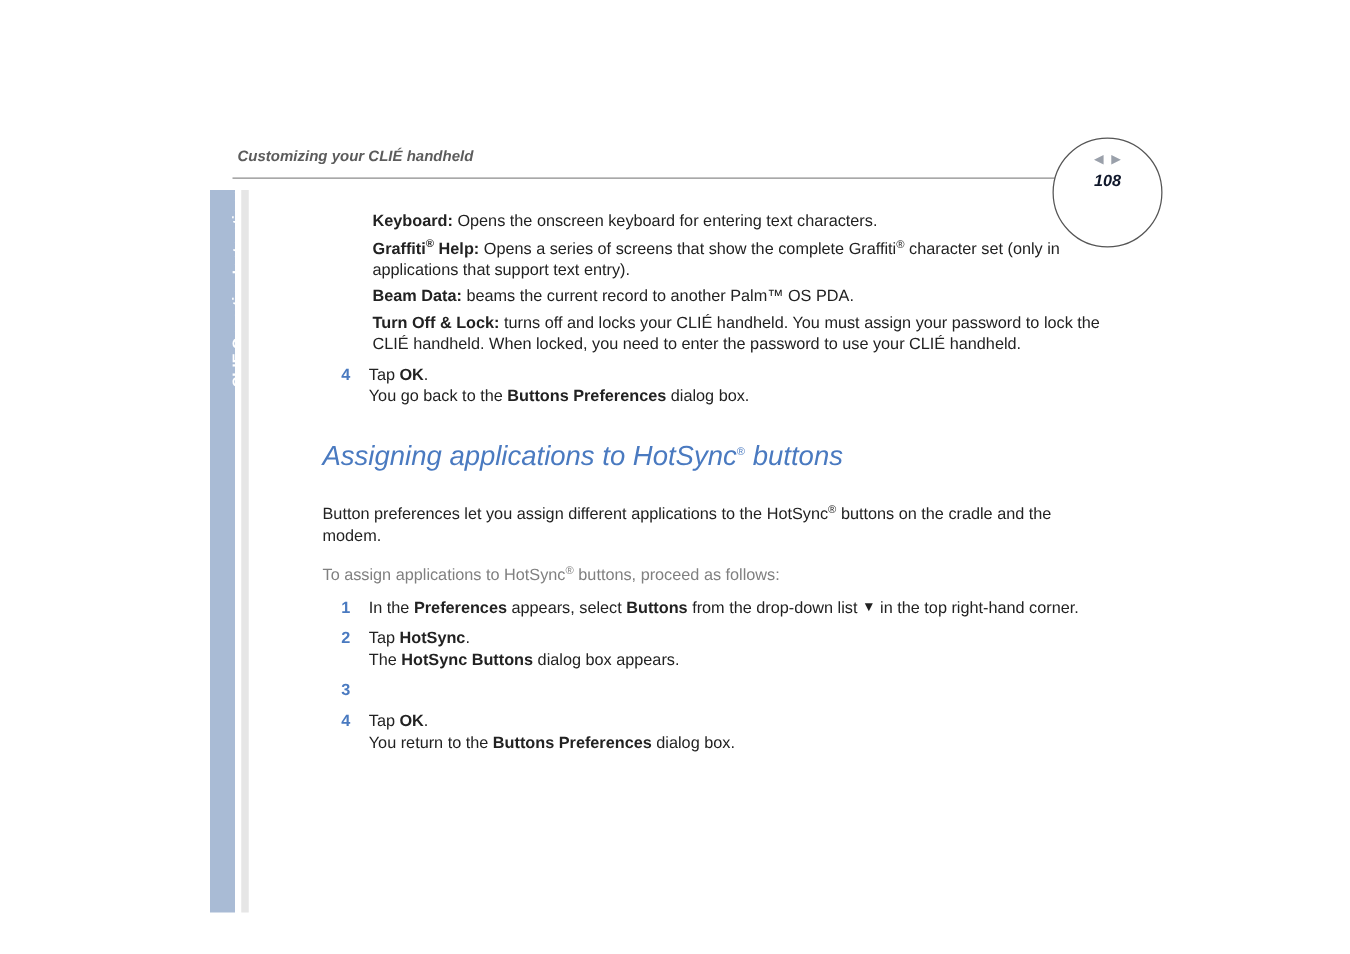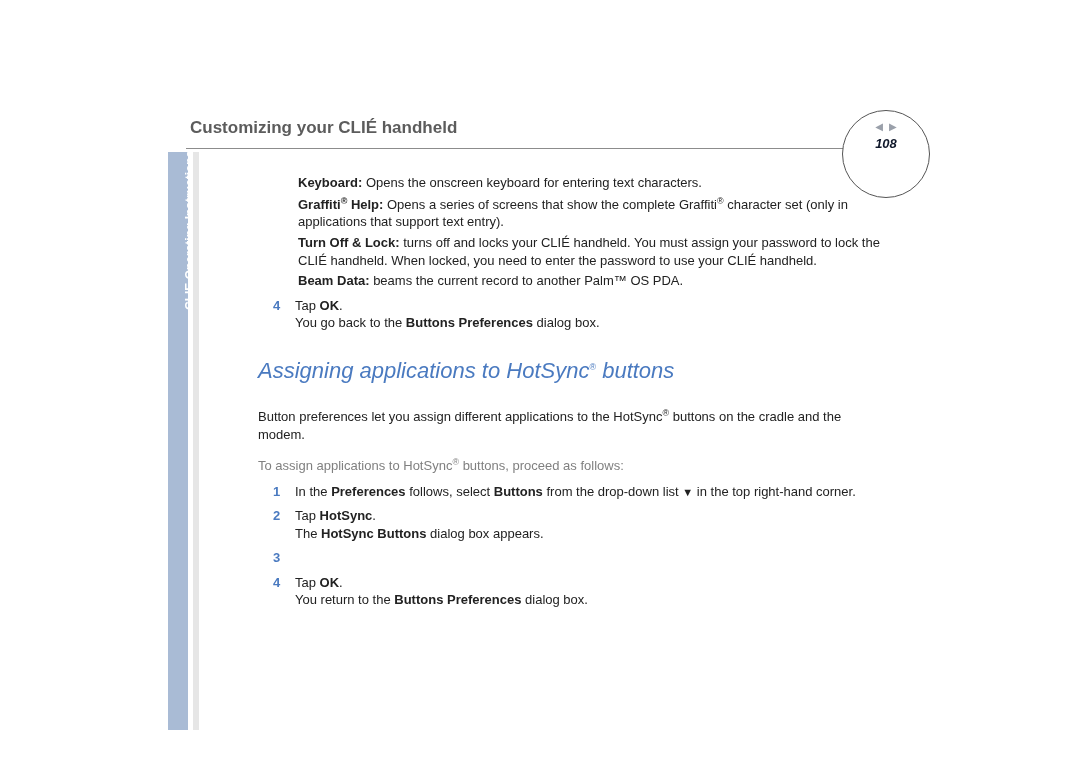--- a/index.html
+++ b/index.html
@@ -11,22 +11,23 @@
     position: relative;
     overflow: hidden;
   }
   .page {
     position: absolute;
     left: 168px;
     top: 118px;
     width: 760px;
   }
   .header-title {
-    font-weight: bold;
-    font-size: 17px;
+    font-style: italic;
+    font-weight: bold;
+    font-size: 12px;
     color: #5c5c5c;
     margin-bottom: 10px;
     margin-left: 22px;
   }
   .top-rule {
     border-top: 1px solid #8c8c8c;
     width: 710px;
     margin-left: 18px;
     margin-bottom: 0;
   }
@@ -149,25 +150,25 @@
 
     <div class="definition">
       <b>Keyboard:</b><span> Opens the onscreen keyboard for entering text characters.</span>
     </div>
 
     <div class="definition">
       <b><span>Graffiti</span><sup>®</sup><span> Help:</span></b><span> Opens a series of screens that show the complete Graffiti</span><sup>®</sup><span> character set (only in applications that support text entry).</span>
     </div>
 
     <div class="definition">
+      <b>Beam Data:</b><span> beams the current record to another Palm™ OS PDA.</span>
+    </div>
+
+    <div class="definition">
       <b>Turn Off &amp; Lock:</b><span> turns off and locks your CLIÉ handheld. You must assign your password to lock the CLIÉ handheld. When locked, you need to enter the password to use your CLIÉ handheld.</span>
-    </div>
-
-    <div class="definition">
-      <b>Beam Data:</b><span> beams the current record to another Palm™ OS PDA.</span>
     </div>
 
     <div class="num-step" style="margin-left:-25px;">
       <div class="num">4</div>
       <div>
         <span>Tap </span><b>OK</b><span>.</span><br>
         <span>You go back to the </span><b>Buttons Preferences</b><span> dialog box.</span>
       </div>
     </div>
 
@@ -179,21 +180,21 @@
       <span>Button preferences let you assign different applications to the HotSync</span><sup>®</sup><span> buttons on the cradle and the modem.</span>
     </div>
 
     <div class="intro-gray" style="margin-left:-40px;">
       <span>To assign applications to HotSync</span><sup style="color:#808080;">®</sup><span> buttons, proceed as follows:</span>
     </div>
 
     <div class="num-step" style="margin-left:-25px;">
       <div class="num">1</div>
       <div>
-        <span>In the </span><b>Preferences</b><span> follows, select </span><b>Buttons</b><span> from the drop-down list </span><span class="darr">▼</span><span> in the top right-hand corner.</span>
+        <span>In the </span><b>Preferences</b><span> appears, select </span><b>Buttons</b><span> from the drop-down list </span><span class="darr">▼</span><span> in the top right-hand corner.</span>
       </div>
     </div>
 
     <div class="num-step" style="margin-left:-25px;">
       <div class="num">2</div>
       <div>
         <span>Tap </span><b>HotSync</b><span>.</span><br>
         <span>The </span><b>HotSync Buttons</b><span> dialog box appears.</span>
       </div>
     </div>

